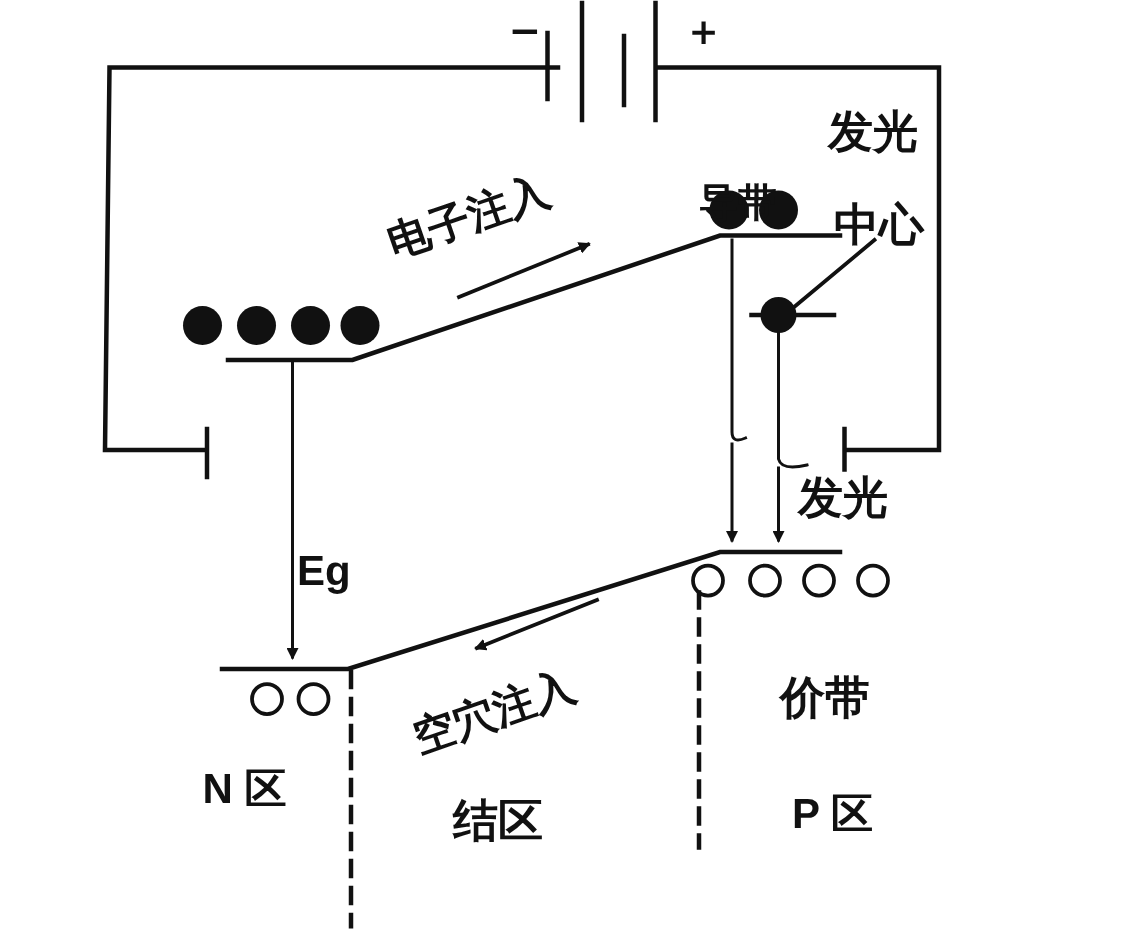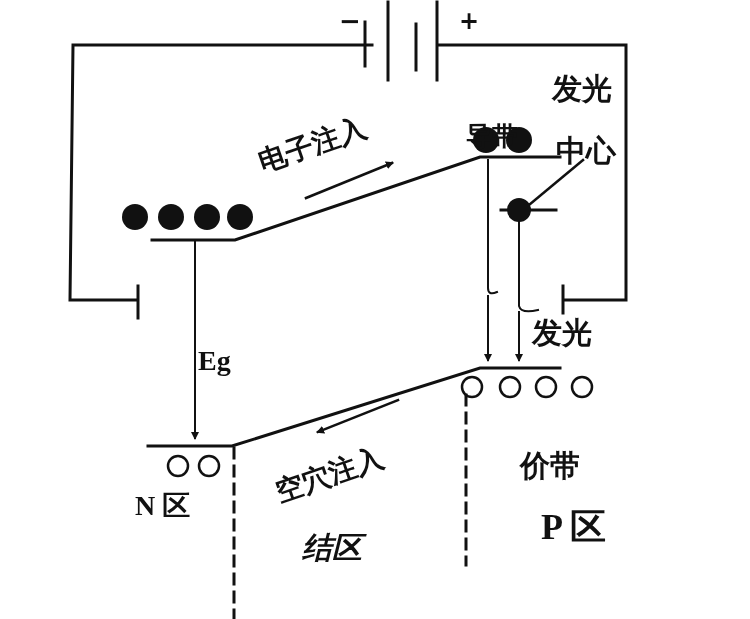--- a/index.html
+++ b/index.html
@@ -1,19 +1,19 @@
 <!DOCTYPE html>
 <html><head>
   <meta charset="utf-8">
   <style>
     html, body { margin: 0; padding: 0; background: #ffffff; }
     body { width: 750px; height: 619px; position: relative; overflow: hidden; }
     svg { position: absolute; left: 0; top: 0; }
     .lbl { position: absolute; font-family: "DejaVu Sans", sans-serif; color: #111; font-weight: bold; white-space: nowrap; line-height: 1; }
-    .serif { font-family: Liberation Serif, serif; }
+    .serif { font-family: Liberation Sans, sans-serif; margin-top: 20px; }
   </style>
 </head>
 <body>
 
 <svg width="750" height="619" viewBox="0 0 750 619" xmlns="http://www.w3.org/2000/svg">
   <defs>
     <marker id="arr" markerWidth="8" markerHeight="8" refX="6" refY="4" orient="auto" markerUnits="userSpaceOnUse">
       <path d="M0,0 L8,4 L0,8 Z" fill="#111"></path>
     </marker>
   </defs>
@@ -87,14 +87,14 @@
 <span class="lbl" style="left:556px;top:136px;font-size:30px;">中心</span>
 
 <span class="lbl" style="left:255px;top:150px;font-size:28px;transform:rotate(-19deg);transform-origin:left top;">电子注入</span>
 <span class="lbl" style="left:272px;top:480px;font-size:28px;transform:rotate(-19deg);transform-origin:left top;">空穴注入</span>
 
 <span class="lbl serif" style="left:198px;top:347px;font-size:28px;">Eg</span>
 <span class="lbl" style="left:532px;top:318px;font-size:30px;">发光</span>
 <span class="lbl" style="left:520px;top:427px;font-size:30px;margin-top:24px;">价带</span>
 
 <span class="lbl serif" style="left:135px;top:492px;font-size:28px;">N 区</span>
-<span class="lbl" style="left:302px;top:533px;font-size:30px;font-style:italic;">结区</span>
-<span class="lbl serif" style="left:541px;top:509px;font-size:36px;">P 区</span>
+<span class="lbl" style="left:302px;top:533px;font-size:30px;">结区</span>
+<span class="lbl serif" style="left:528px;top:509px;font-size:28px;">P 区</span>
 
 </body></html>

